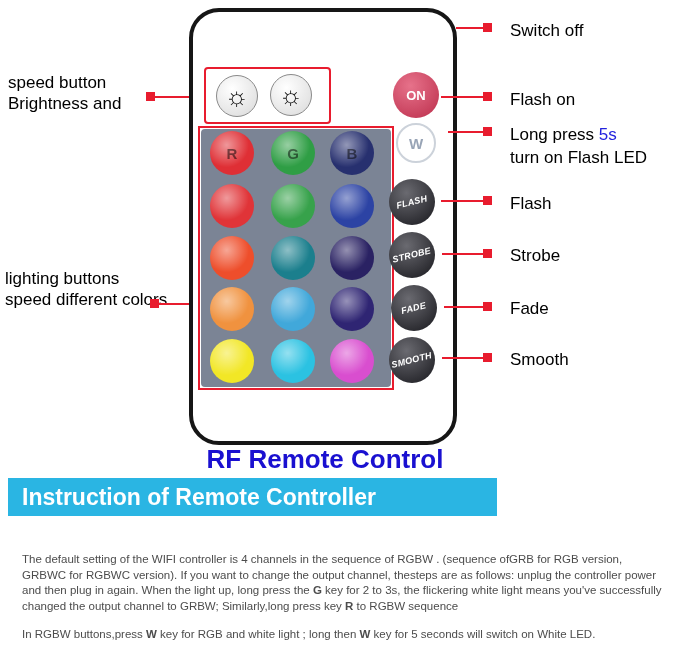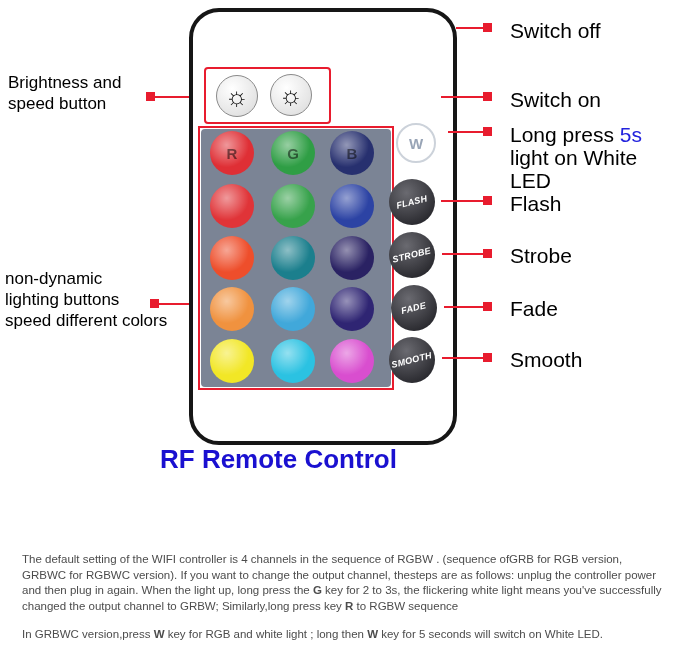--- a/index.html
+++ b/index.html
@@ -40,21 +40,21 @@
   .fn-label{font-size:9px;font-weight:bold;font-style:italic;letter-spacing:.3px;transform:rotate(-14deg);display:block}
   #fn-flash{left:196px;top:167px}
   #fn-strobe{left:196px;top:220px}
   #fn-fade{left:198px;top:273px}
   #fn-smooth{left:196px;top:325px}
 
   
   .ann-left{position:absolute;color:#000;font-size:17px;line-height:21px}
   #ann-brightness{left:8px;top:72px}
   #ann-nondynamic{left:5px;top:268px}
-  .ann-right{position:absolute;color:#000;font-size:21px;line-height:23px;white-space:nowrap}
+  .ann-right{position:absolute;color:#000;font-size:17px;line-height:23px;white-space:nowrap}
   #t-lp{white-space:normal;width:170px}
   #t-off{left:510px;top:19px}
   #t-on{left:510px;top:88px}
   #t-lp{left:510px;top:123px}
   #t-flash{left:510px;top:192px}
   #t-strobe{left:510px;top:244px}
   #t-fade{left:510px;top:297px}
   #t-smooth{left:510px;top:348px}
   .hl{color:var(--hl-blue)}
 
@@ -63,39 +63,38 @@
   #sq-brightness{left:146px;top:92px}   #line-brightness{left:153px;top:96px;width:52px}
   #sq-nondyn{left:150px;top:299px}      #line-nondyn{left:158px;top:303px;width:42px}
   #sq-off{left:483px;top:23px}          #line-off{left:456px;top:27px;width:27px}
   #sq-on{left:483px;top:92px}           #line-on{left:441px;top:96px;width:42px}
   #sq-lp{left:483px;top:127px}          #line-lp{left:448px;top:131px;width:35px}
   #sq-flash{left:483px;top:196px}       #line-flash{left:441px;top:200px;width:42px}
   #sq-strobe{left:483px;top:249px}      #line-strobe{left:442px;top:253px;width:41px}
   #sq-fade{left:483px;top:302px}        #line-fade{left:444px;top:306px;width:39px}
   #sq-smooth{left:483px;top:353px}      #line-smooth{left:442px;top:357px;width:41px}
 
-  .title{position:absolute;left:160px;top:444px;width:330px;font-size:26px;font-weight:bold;color:var(--title-blue)}
+  .title{position:absolute;left:160px;top:444px;width:330px;text-align:center;font-size:26px;font-weight:bold;color:var(--title-blue)}
   .banner{position:absolute;left:8px;top:478px;width:489px;height:38px;background:var(--banner-bg);color:#fff;font-size:23px;font-weight:bold;line-height:38px;padding-left:14px}
   .instructions{position:absolute;left:22px;top:552px;width:645px;font-size:11.5px;line-height:15.5px;color:#4c4c4c}
   .instructions p{margin:0 0 13px 0}
 </style>
 </head>
 <body>
 
 <div class="stage">
 
   <div class="ann-left" id="ann-brightness">
+    <div>speed button</div>
     <div>Brightness and</div>
-    <div>speed button</div>
   </div>
   <div class="sq" id="sq-brightness"></div>
   <div class="conn" id="line-brightness"></div>
 
   <div class="ann-left" id="ann-nondynamic">
-    <div>non-dynamic</div>
     <div>lighting buttons</div>
     <div>speed different colors</div>
   </div>
   <div class="sq" id="sq-nondyn"></div>
   <div class="conn" id="line-nondyn"></div>
 
   <div class="remote">
     <div class="panel"></div>
     <div class="grid">
         <button class="grid-btn" style="left: 9px; top: 2px; background: radial-gradient(circle at 38% 32%, rgba(255, 255, 255, 0.5), rgba(255, 255, 255, 0) 55%), rgb(223, 47, 53);">R</button>
@@ -116,20 +115,21 @@
       </div>
     <div class="redbox" id="box-brightness"></div>
     <div class="redbox" id="box-grid"></div>
 
     <button class="bright-btn" id="bright1">
         <span>☼</span>
       </button>
     <button class="bright-btn" id="bright2">
         <span>☼</span>
       </button>
+    <button class="power-btn" id="on-btn">ON</button>
 
     <button class="w-btn">W</button>
     <button class="fn-btn" id="fn-flash">
         <span class="fn-label">FLASH</span>
       </button>
     <button class="fn-btn" id="fn-strobe">
         <span class="fn-label">STROBE</span>
       </button>
     <button class="fn-btn" id="fn-fade">
         <span class="fn-label">FADE</span>
@@ -138,44 +138,45 @@
         <span class="fn-label">SMOOTH</span>
       </button>
   </div>
 
   <div class="sq" id="sq-off"></div>
   <div class="conn" id="line-off"></div>
   <div class="ann-right" id="t-off">Switch off</div>
 
   <div class="sq" id="sq-on"></div>
   <div class="conn" id="line-on"></div>
-  <div class="ann-right" id="t-on">Switch on</div>
+  <div class="ann-right" id="t-on">Flash on</div>
 
   <div class="sq" id="sq-lp"></div>
   <div class="conn" id="line-lp"></div>
   <div class="ann-right" id="t-lp">
     <span>Long press </span><span class="hl">5s</span>
-    <div>light on White LED</div>
+    <div>turn on Flash LED</div>
   </div>
 
   <div class="sq" id="sq-flash"></div>
   <div class="conn" id="line-flash"></div>
   <div class="ann-right" id="t-flash">Flash</div>
 
   <div class="sq" id="sq-strobe"></div>
   <div class="conn" id="line-strobe"></div>
   <div class="ann-right" id="t-strobe">Strobe</div>
 
   <div class="sq" id="sq-fade"></div>
   <div class="conn" id="line-fade"></div>
   <div class="ann-right" id="t-fade">Fade</div>
 
   <div class="sq" id="sq-smooth"></div>
   <div class="conn" id="line-smooth"></div>
   <div class="ann-right" id="t-smooth">Smooth</div>
 
   <div class="title">RF Remote Control</div>
+  <div class="banner">Instruction of Remote Controller</div>
   <div class="instructions" id="instructions">
       <p><span>The default setting of the WIFI controller is 4 channels in the sequence of RGBW . (sequence ofGRB for RGB version, GRBWC for RGBWC version). If you want to change the output channel, thesteps are as follows: unplug the controller power and then plug in again. When the light up, long press the </span><b>G</b><span> key for 2 to 3s, the flickering white light means you've successfully changed the output channel to GRBW; Similarly,long press key </span><b>R</b><span> to RGBW sequence</span></p>
-      <p><span>In GRBWC version,press </span><b>W</b><span> key for RGB and white light ; long then </span><b>W</b><span> key for 5 seconds will switch on White LED.</span></p>
+      <p><span>In RGBW buttons,press </span><b>W</b><span> key for RGB and white light ; long then </span><b>W</b><span> key for 5 seconds will switch on White LED.</span></p>
     </div>
 
 </div>
 
 </body></html>

